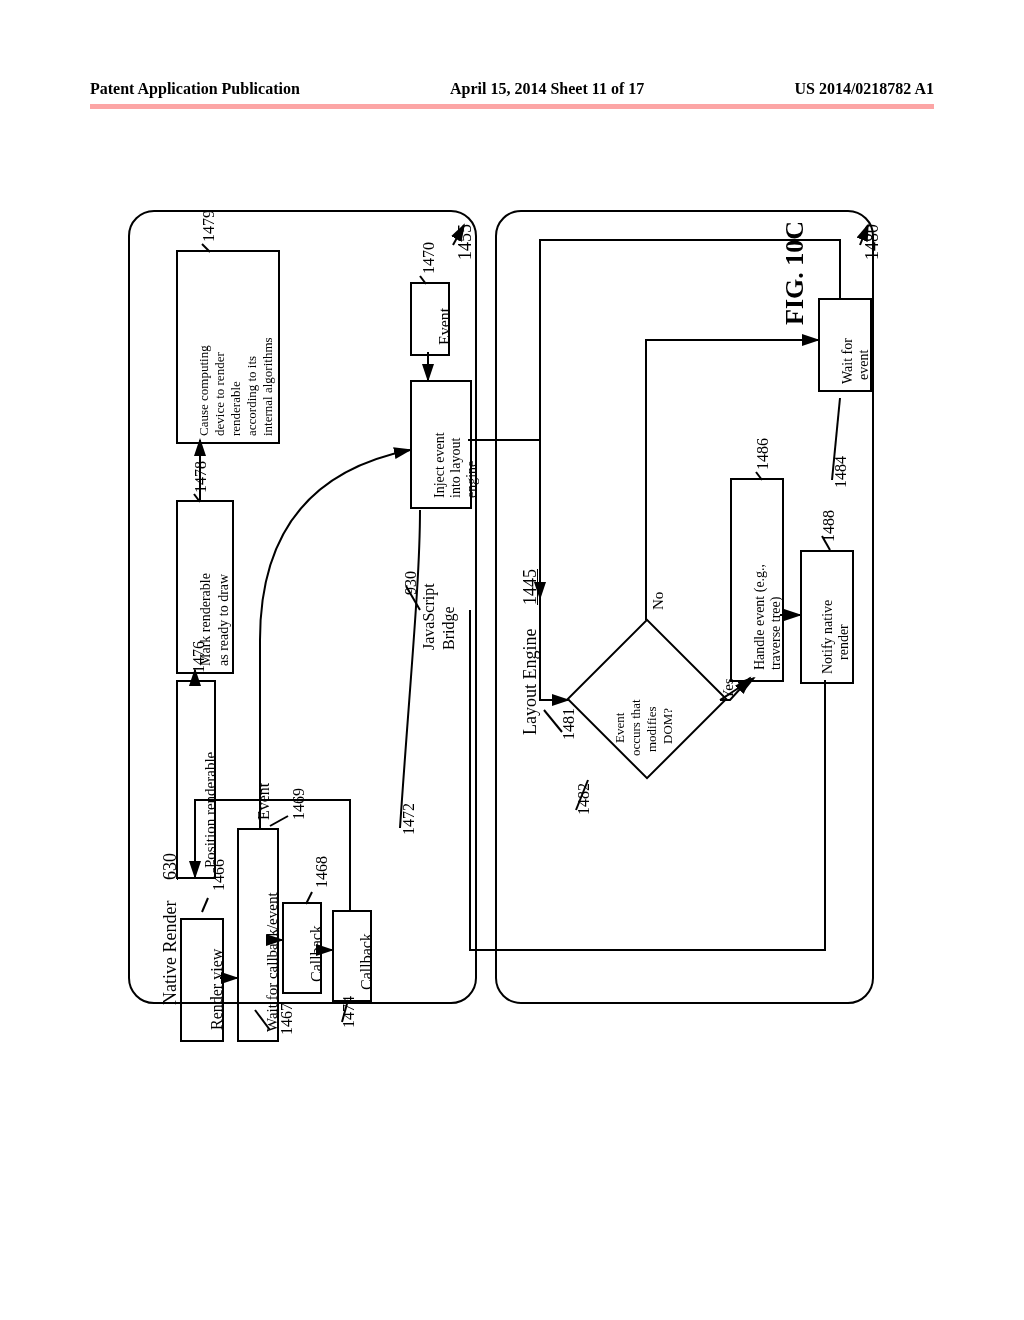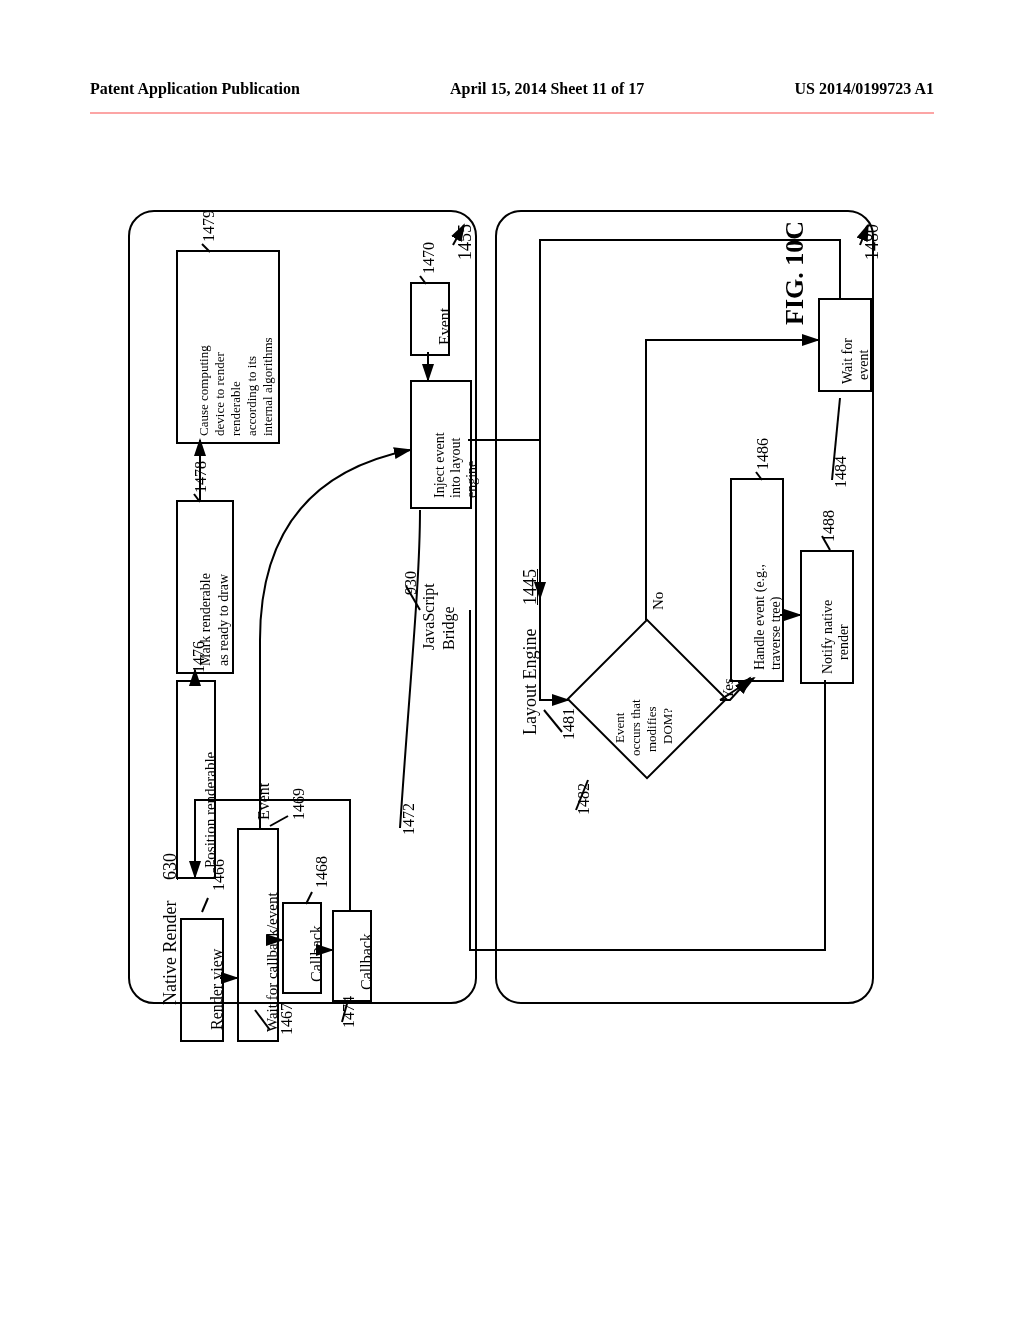--- a/index.html
+++ b/index.html
@@ -13,22 +13,22 @@
 }
 .page-header {
   position: absolute;
   top: 80px;
   left: 90px;
   right: 90px;
   font-size: 16px;
   font-weight: bold;
   display: flex;
   justify-content: space-between;
-  border-bottom: 2px solid #fca5a5;
-  padding-bottom: 14px;
+  border-bottom: 5px solid #fca5a5;
+  padding-bottom: 6px;
 }
 .diagram-area {
   position: absolute;
   top: 180px;
   left: 120px;
   width: 780px;
   height: 850px;
 }
 .rot {
   position: absolute;
@@ -61,21 +61,21 @@
   height: 850px;
   pointer-events: none;
 }
 </style>
 </head>
 <body>
 
 <div class="page-header">
   <span>Patent Application Publication</span>
   <span>April 15, 2014  Sheet 11 of 17</span>
-  <span>US 2014/0199723 A1</span>
+  <span>US 2014/0218782 A1</span>
 </div>
 
 <div class="diagram-area">
 
   <span class="rot fig-title" style="left:660px; top:145px;">FIG. 10C</span>
 
   <div class="box rounded" style="left:8px; top:30px; width:345px; height:790px;"></div>
 
   <div class="box rounded" style="left:375px; top:30px; width:375px; height:790px;"></div>
 

